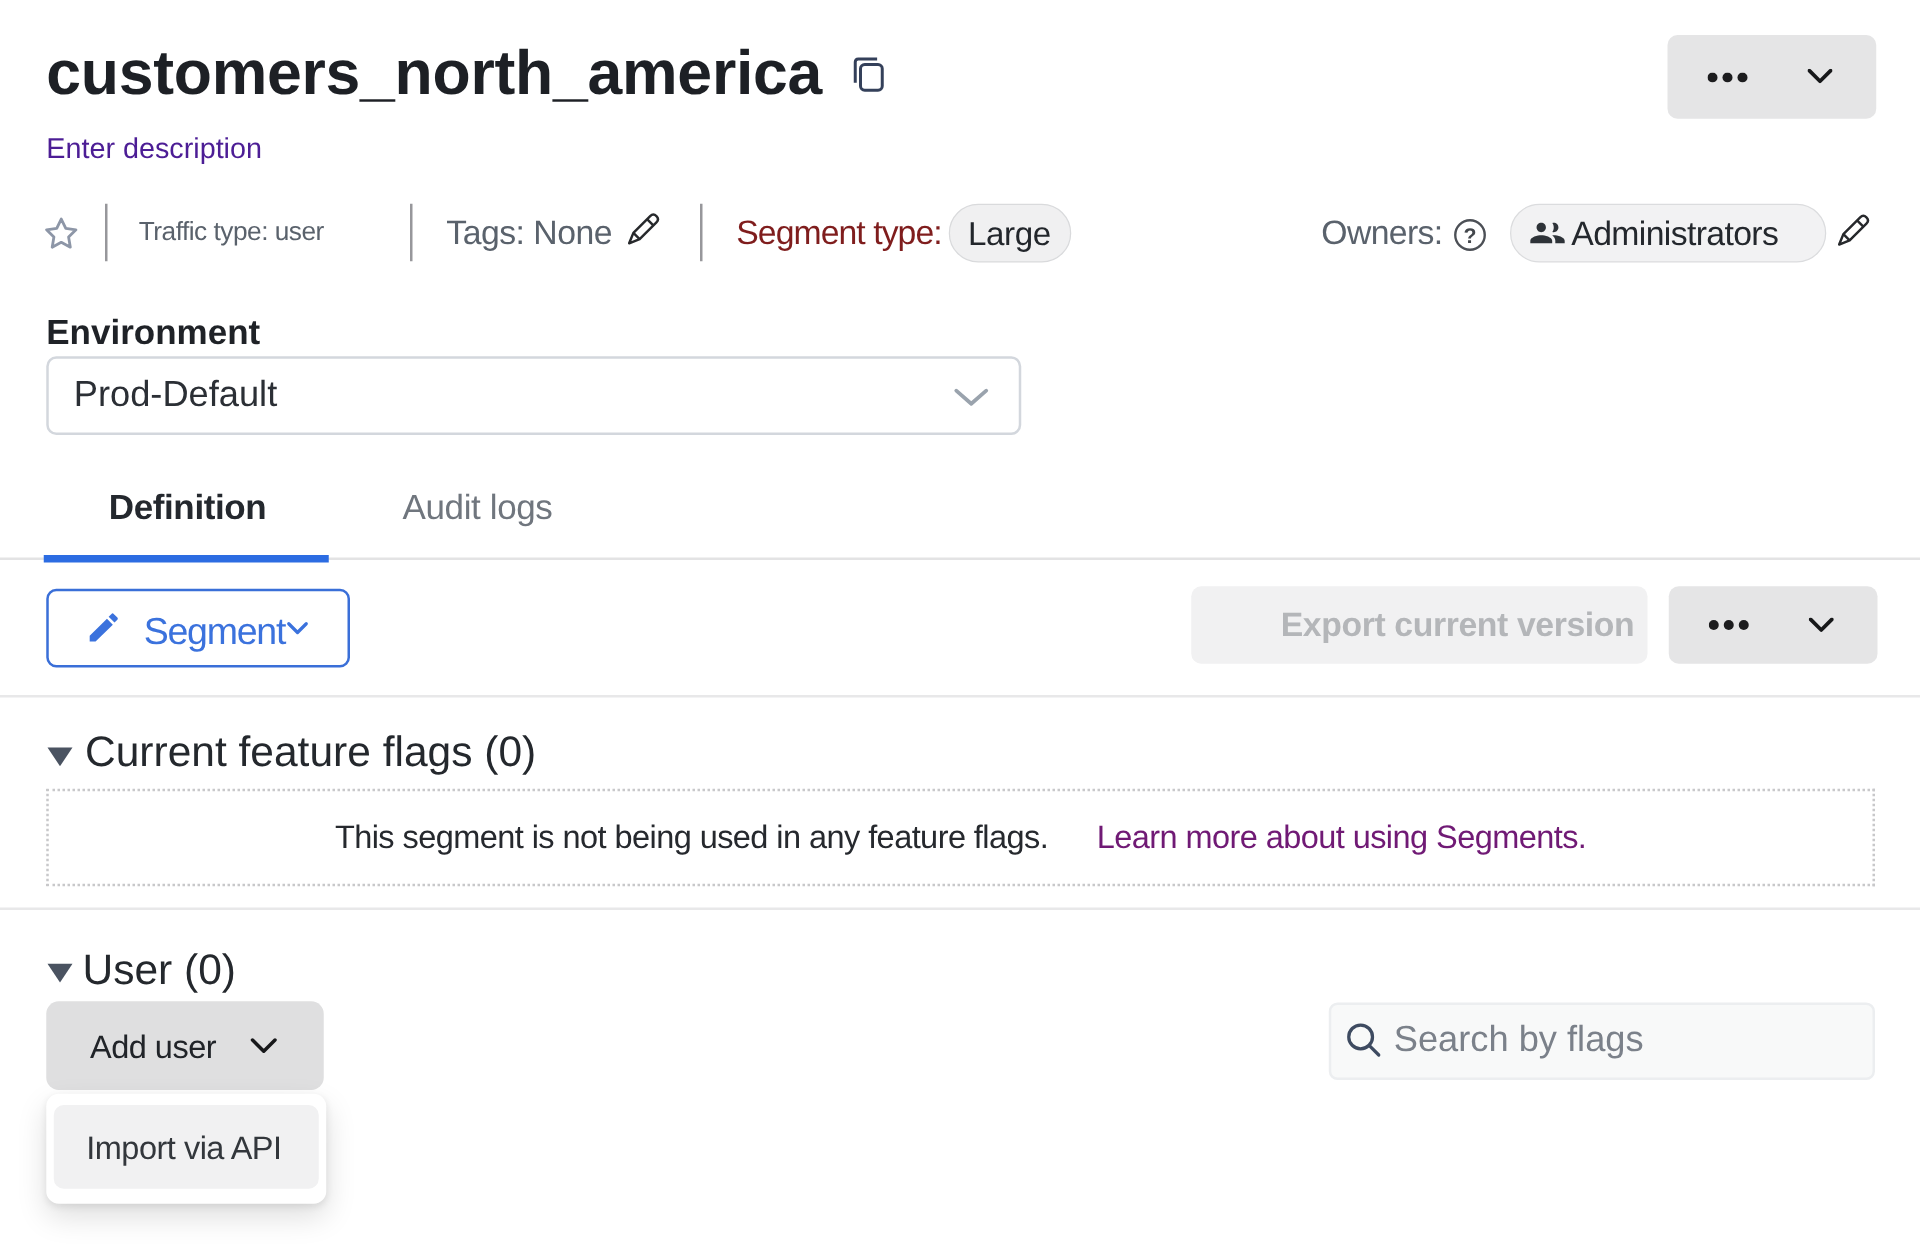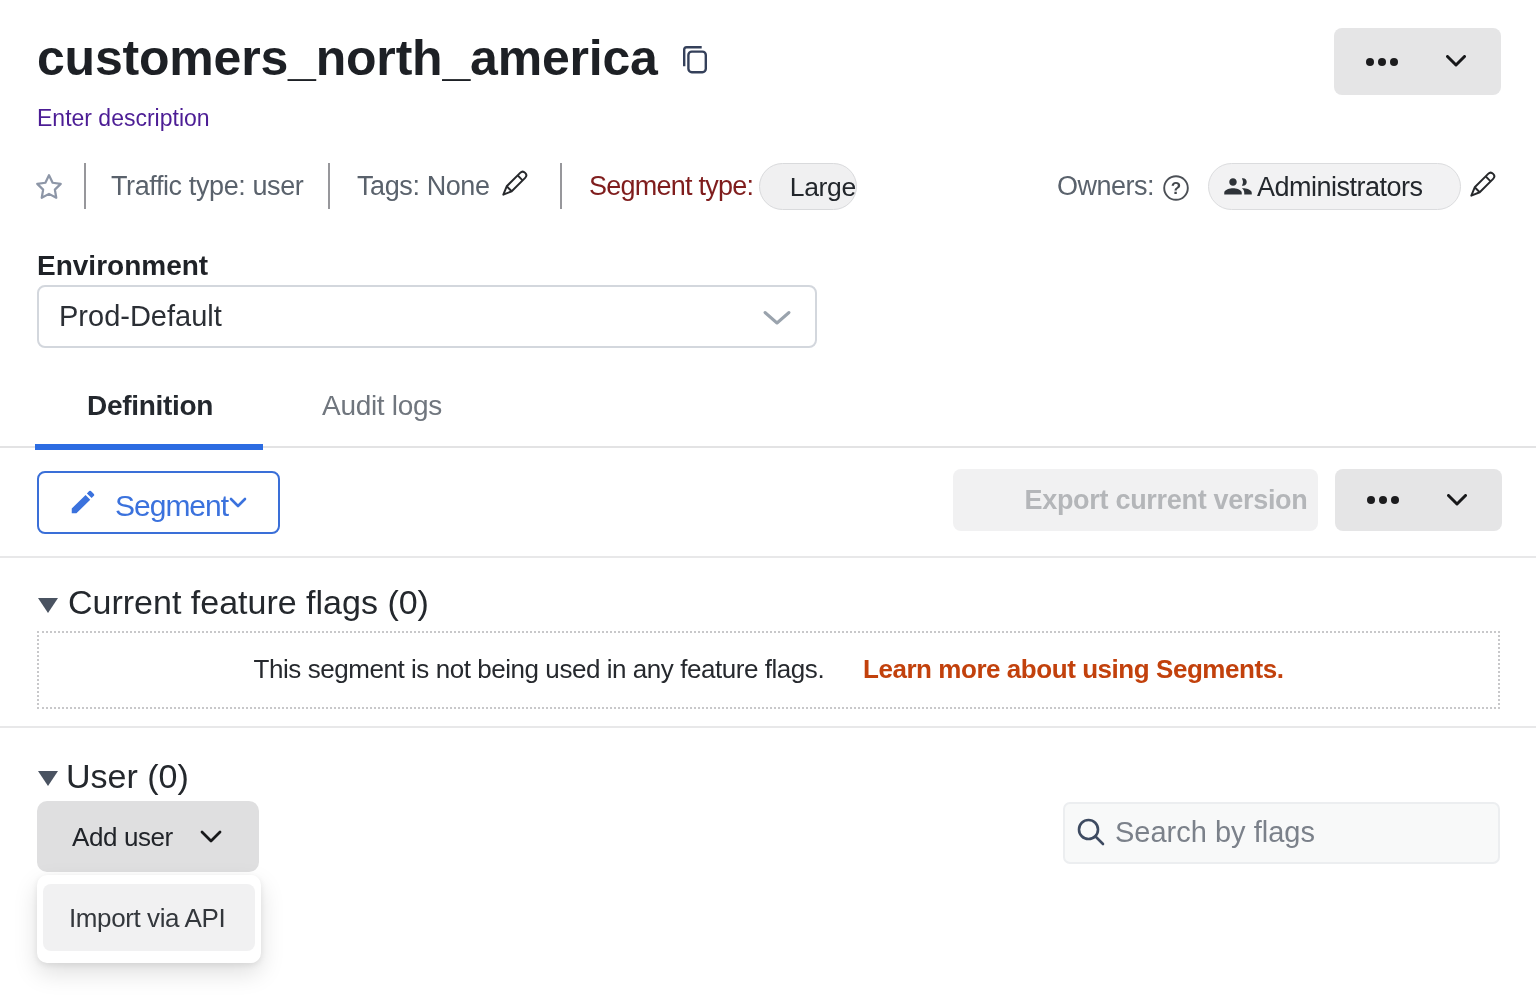--- a/index.html
+++ b/index.html
@@ -29,34 +29,34 @@
 <svg class="abs" style="left:1446px; top:55px;" width="20" height="12" viewBox="0 0 20 12" fill="none">
     <path d="M1.5 1.5 L10 10 L18.5 1.5" stroke="#17181a" stroke-width="3" stroke-linecap="round" stroke-linejoin="round"></path>
   </svg>
 
 <div class="abs" style="left:37px; top:104px; font-size:23px; color:#4c1d95; line-height:29.5px;">Enter description</div>
 
 <svg class="abs" style="left:34px; top:172px;" width="30" height="30" viewBox="0 0 24 24" fill="none">
   <path d="M12 2.6 L14.9 8.6 L21.4 9.5 L16.7 14.1 L17.8 20.6 L12 17.5 L6.2 20.6 L7.3 14.1 L2.6 9.5 L9.1 8.6 Z" stroke="#8d96a7" stroke-width="1.8" stroke-linejoin="round"></path>
 </svg>
 <div class="abs" style="left:84px; top:163px; width:2px; height:46px; background:#97979b;"></div>
-<div class="abs" style="left:111px; top:172px; font-size:27px; letter-spacing:-0.4px; color:#5a626c; line-height:28px;">Traffic type: user</div>
+<div class="abs" style="left:111px; top:172px; font-size:21px; letter-spacing:-0.4px; color:#5a626c; line-height:28px;">Traffic type: user</div>
 <div class="abs" style="left:328px; top:163px; width:2px; height:46px; background:#97979b;"></div>
 <div class="abs" style="left:357px; top:172px; font-size:27px; letter-spacing:-0.4px; color:#5a626c; line-height:28px;">Tags: None</div>
 <svg class="abs" style="left:501px; top:170px;" width="27" height="27" viewBox="0 0 26 26" fill="none">
   <g transform="rotate(45 13 13)" stroke="#27292c" stroke-width="1.9" stroke-linejoin="round">
     <path d="M9.6 20.2 L9.6 1.9 Q9.6 -1.5 13 -1.5 Q16.4 -1.5 16.4 1.9 L16.4 20.2 L13 28.2 Z"></path>
     <path d="M9.6 5.3 L16.4 5.3"></path>
     <path d="M9.6 20.2 L16.4 20.2"></path>
   </g>
 </svg>
 <div class="abs" style="left:560px; top:163px; width:2px; height:46px; background:#97979b;"></div>
 <div class="abs" style="left:589px; top:172px; font-size:27px; letter-spacing:-0.75px; color:#7f1d1d; line-height:28px;">Segment type:</div>
 <div class="abs" style="left:759px; top:163px; width:98px; height:47px; background:#f0f0f1; border:1.5px solid #d9dadc; border-radius:24px;"></div>
-<div class="abs" style="left:759px; top:173px; width:97px; text-align:right; font-size:26.5px; letter-spacing:-0.3px; color:#22262b; line-height:28px;">Large</div>
+<div class="abs" style="left:759px; top:173px; width:97px; text-align:center; font-size:26.5px; letter-spacing:-0.3px; color:#22262b; line-height:28px;">Large</div>
 
 <div class="abs" style="left:1057px; top:172px; font-size:27px; letter-spacing:-0.5px; color:#5a626c; line-height:28px;">Owners:</div>
 <svg class="abs" style="left:1163px; top:175px;" width="26" height="26" viewBox="0 0 26 26" fill="none">
   <circle cx="13" cy="13" r="11.8" stroke="#4c5056" stroke-width="1.9"></circle>
   <text x="13" y="19.2" text-anchor="middle" font-family="Liberation Sans" font-size="17" font-weight="600" fill="#43474c">?</text>
 </svg>
 <div class="abs" style="left:1208px; top:163px; width:253px; height:47px; background:#f2f2f3; border:1.5px solid #dbdcde; border-radius:24px;"></div>
 <svg class="abs" style="left:1223px; top:172px;" width="30" height="30" viewBox="0 0 24 24" fill="#2e3338">
   <path d="M16 11c1.66 0 2.99-1.34 2.99-3S17.66 5 16 5c-.32 0-.63.05-.91.14.57.81.91 1.79.91 2.86s-.34 2.04-.91 2.86c.28.09.59.14.91.14zM8 11c1.66 0 2.99-1.34 2.99-3S9.66 5 8 5 5 6.34 5 8s1.34 3 3 3zm8 2c-.29 0-.62.02-.97.05 1.16.84 1.97 1.97 1.97 3.45V18h6v-1.5c0-2.33-4.67-3.5-7-3.5zM8 13c-2.33 0-7 1.17-7 3.5V18h14v-1.5C15 14.17 10.33 13 8 13z"></path>
 </svg>
@@ -104,21 +104,21 @@
     <path d="M1.5 1.5 L10 10 L18.5 1.5" stroke="#17181a" stroke-width="3" stroke-linecap="round" stroke-linejoin="round"></path>
   </svg>
 
 <div class="abs" style="left:0px; top:556px; width:1536px; height:2px; background:#e8e8e9;"></div>
 
 <svg class="abs" style="left:37px; top:597px;" width="22" height="17" viewBox="0 0 22 17">
     <path d="M1 1 L21 1 L11 16 Z" fill="#4a5361"></path>
   </svg>
 <div class="abs" style="left:68px; top:585px; font-size:34px; color:#24282d; line-height:34px;">Current feature flags (0)</div>
 <div class="abs" style="left:37px; top:631px; width:1463px; height:78px; border:2px dotted #c8c8ca;"></div>
-<div class="abs" style="left:37px; top:655px; width:1463px; text-align:center; font-size:26px; letter-spacing:-0.45px; color:#26292e; line-height:28px;">This segment is not being used in any feature flags. <span style="color:#c2410c; font-weight:700;margin-left:32px;">Learn more about using Segments.</span></div>
+<div class="abs" style="left:37px; top:655px; width:1463px; text-align:center; font-size:26px; letter-spacing:-0.45px; color:#26292e; line-height:28px;">This segment is not being used in any feature flags. <span style="color:#701a75; font-weight:400;margin-left:32px;">Learn more about using Segments.</span></div>
 
 <div class="abs" style="left:0px; top:726px; width:1536px; height:2px; background:#e8e8e9;"></div>
 
 <svg class="abs" style="left:37px; top:770px;" width="22" height="17" viewBox="0 0 22 17">
     <path d="M1 1 L21 1 L11 16 Z" fill="#4a5361"></path>
   </svg>
 <div class="abs" style="left:66px; top:759px; font-size:34px; color:#24282d; line-height:34px;">User (0)</div>
 
 <div class="abs" style="left:37px; top:801px; width:222px; height:71px; background:#dfdfe0; border-radius:10px;"></div>
 <div class="abs" style="left:72px; top:823px; font-size:26px; letter-spacing:-0.4px; color:#212429; line-height:28px;">Add user</div>

